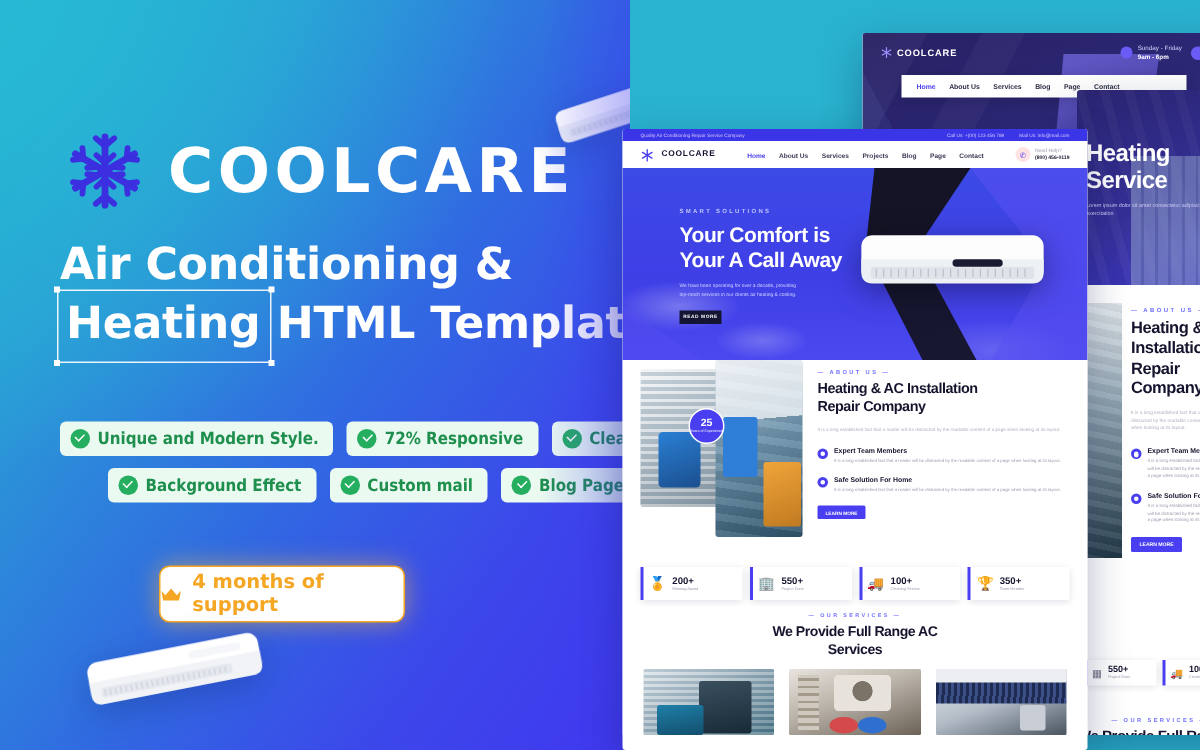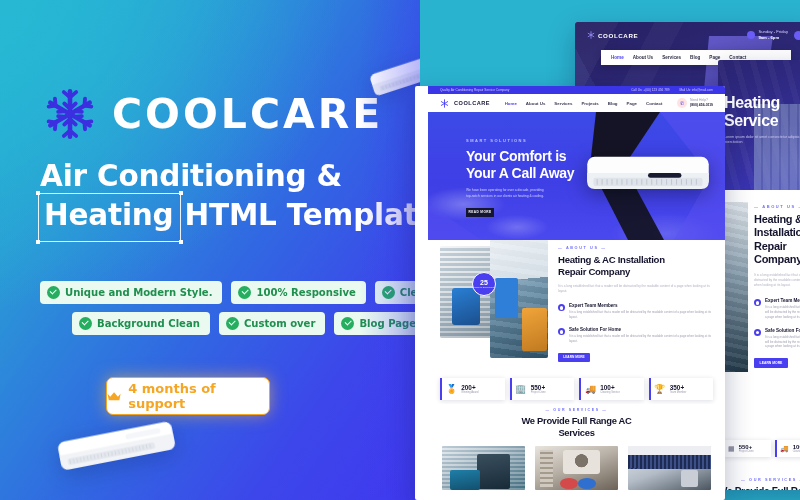--- a/index.html
+++ b/index.html
@@ -86,21 +86,21 @@
   .mock { position:absolute; background:#fff; overflow:hidden; }
   .shadow-lg { box-shadow:0 10px 28px rgba(12,22,70,.30); }
 
   
   .mock-back { left:575px; top:22px; width:240px; height:230px; border-radius:2px; }
 
   
   .mock-right { left:718px; top:60px; width:110px; height:430px; border-radius:2px; }
 
   
-  .mock-main { left:415px; top:86px; width:310px; height:414px; border-radius:2px;padding-left:13px; }
+  .mock-main { left:415px; top:86px; width:310px; height:414px; border-radius:2px; }
 
   
   .topbar { background:#3b35e8; color:#cfcaff; display:flex; align-items:center;
             justify-content:space-between; }
   .navbar { background:#fff; display:flex; align-items:center; justify-content:space-between; }
   .nav-logo { display:flex; align-items:center; gap:3px; color:#141434; font-weight:800; }
   .nav-links { display:flex; }
   .nav-links span { color:#3a3a55; }
   .nav-links span.active { color:#4a3ff0; }
 
@@ -199,35 +199,35 @@
     </div>
 
     <div class="badges">
       <div class="row r1">
         <div class="badge">
           <span class="tick"></span>
           <span>Unique and Modern Style.</span>
         </div>
         <div class="badge">
           <span class="tick"></span>
-          <span>100% Responsive</span>
+          <span>72% Responsive</span>
         </div>
         <div class="badge">
           <span class="tick"></span>
           <span>Clean Code</span>
         </div>
       </div>
       <div class="row r2">
         <div class="badge">
           <span class="tick"></span>
-          <span>Background Clean</span>
+          <span>Background Effect</span>
         </div>
         <div class="badge">
           <span class="tick"></span>
-          <span>Custom over</span>
+          <span>Custom mail</span>
         </div>
         <div class="badge">
           <span class="tick"></span>
           <span>Blog Page</span>
         </div>
       </div>
     </div>
 
     <div class="support">
       <svg class="crown" viewBox="0 0 24 17">

